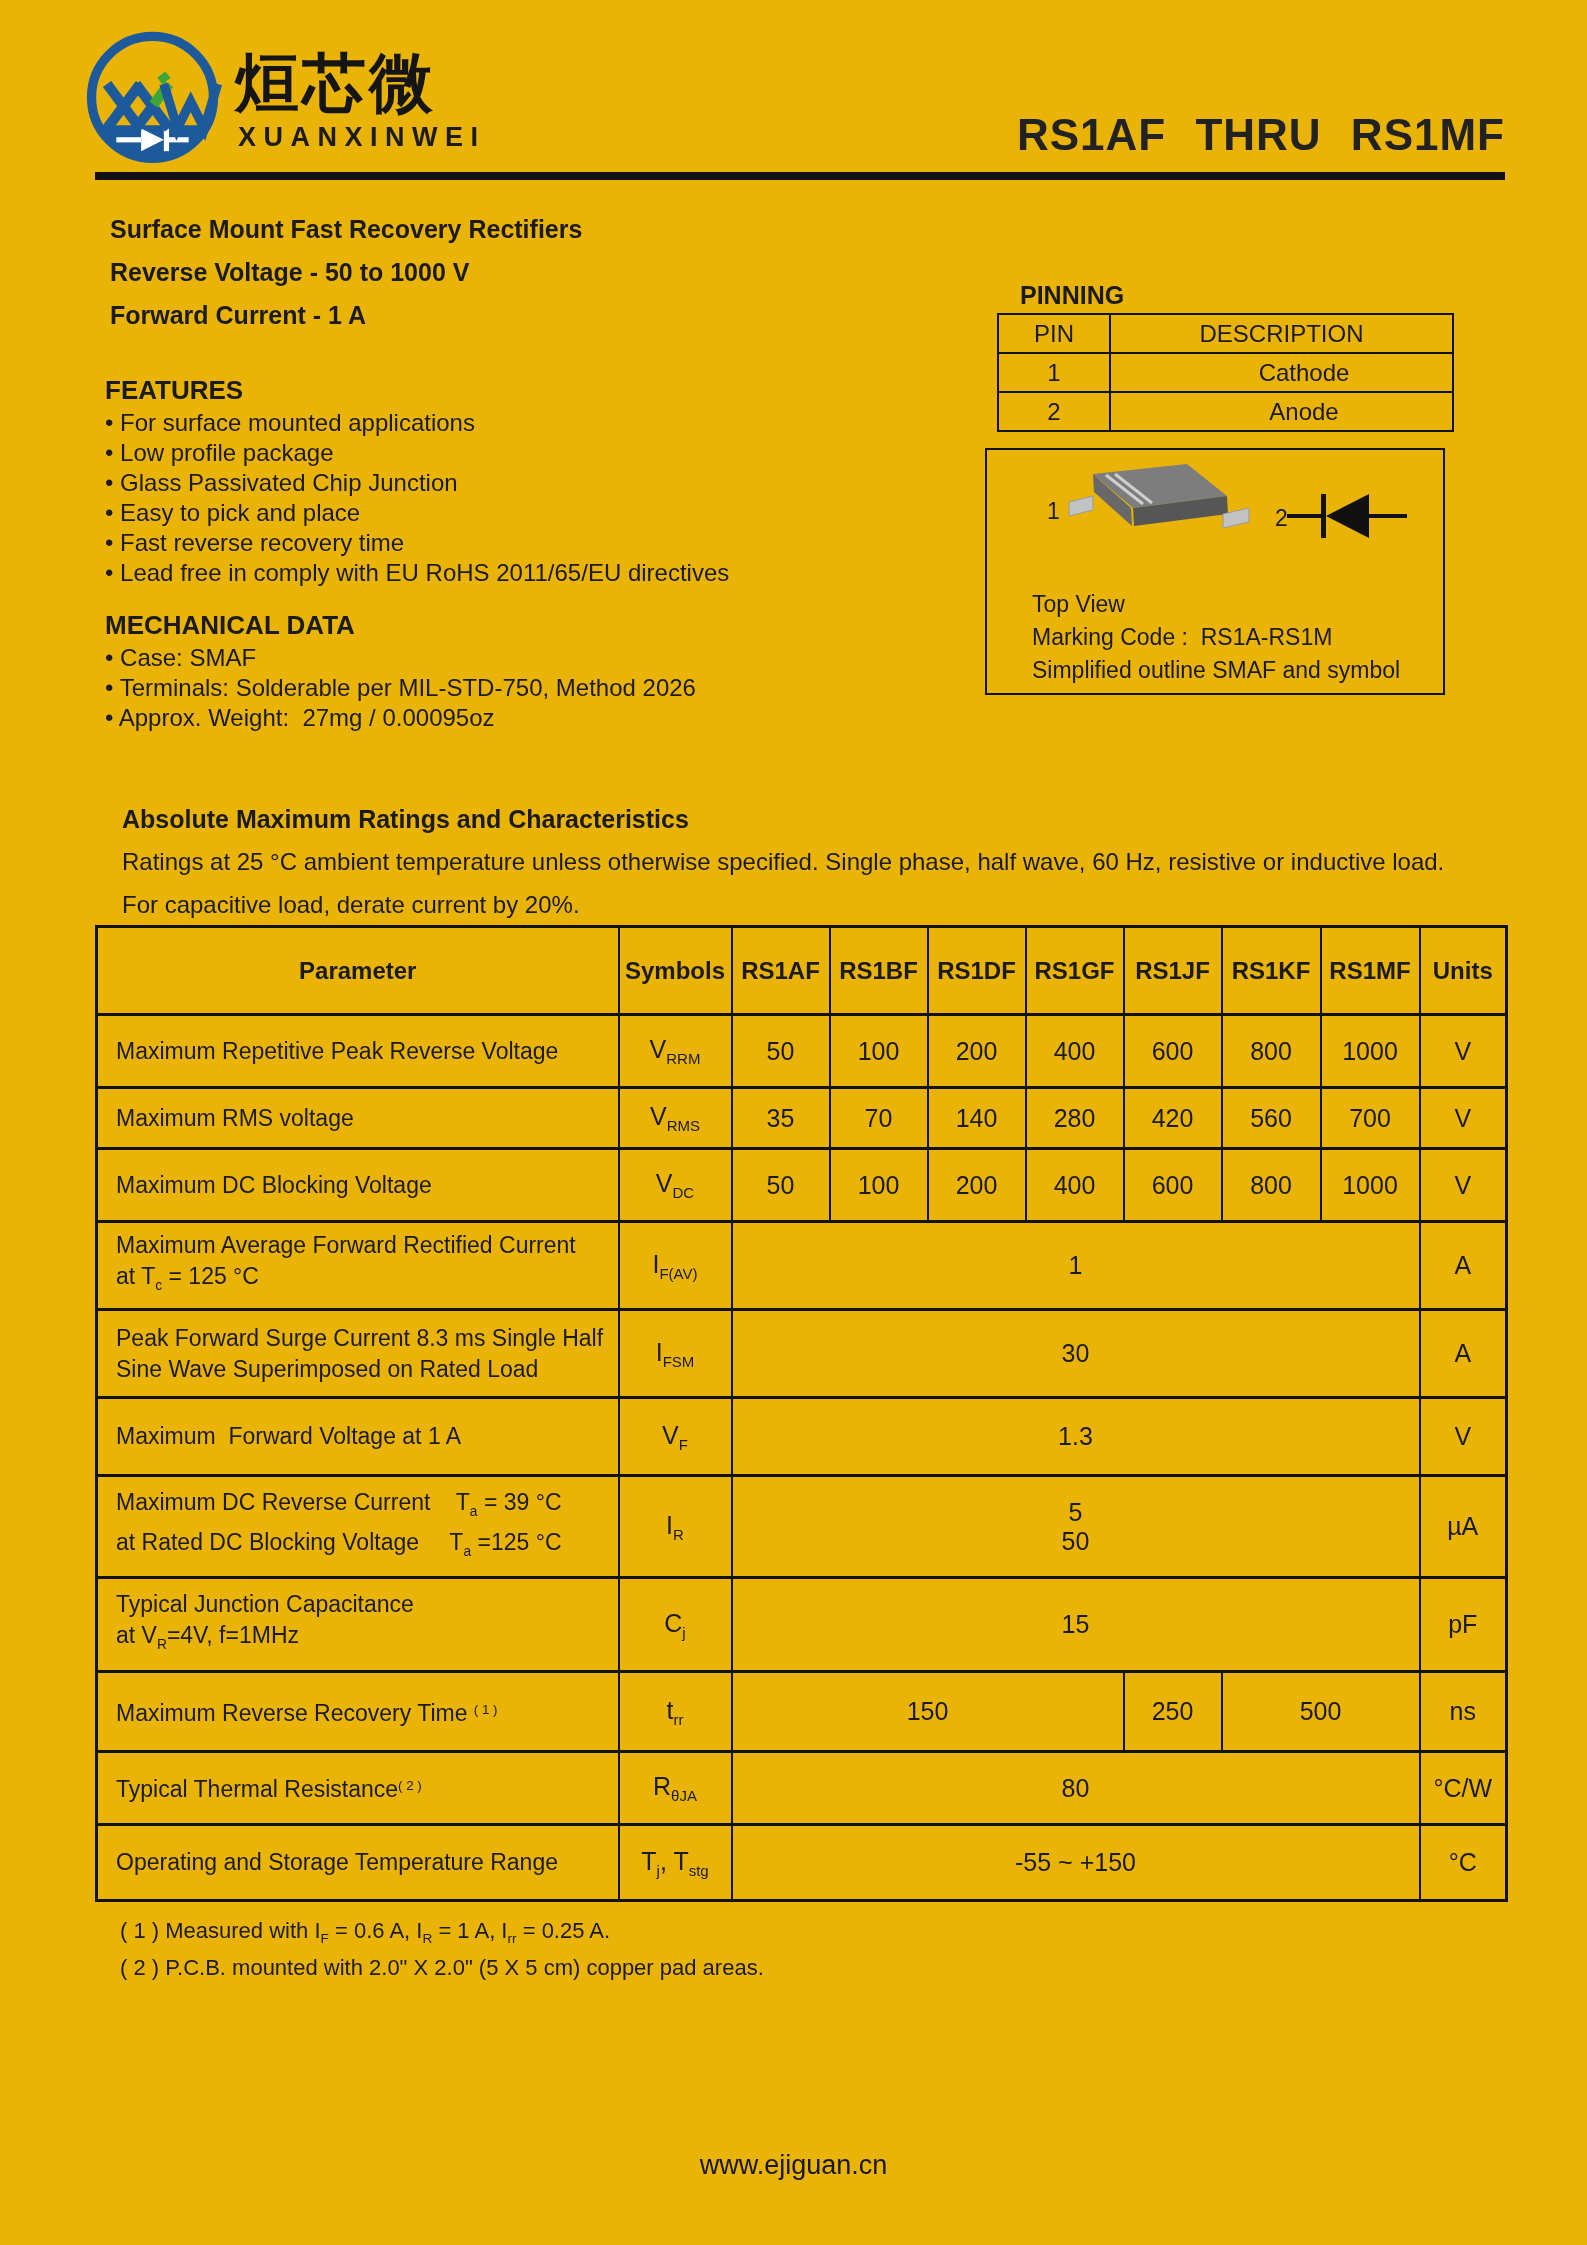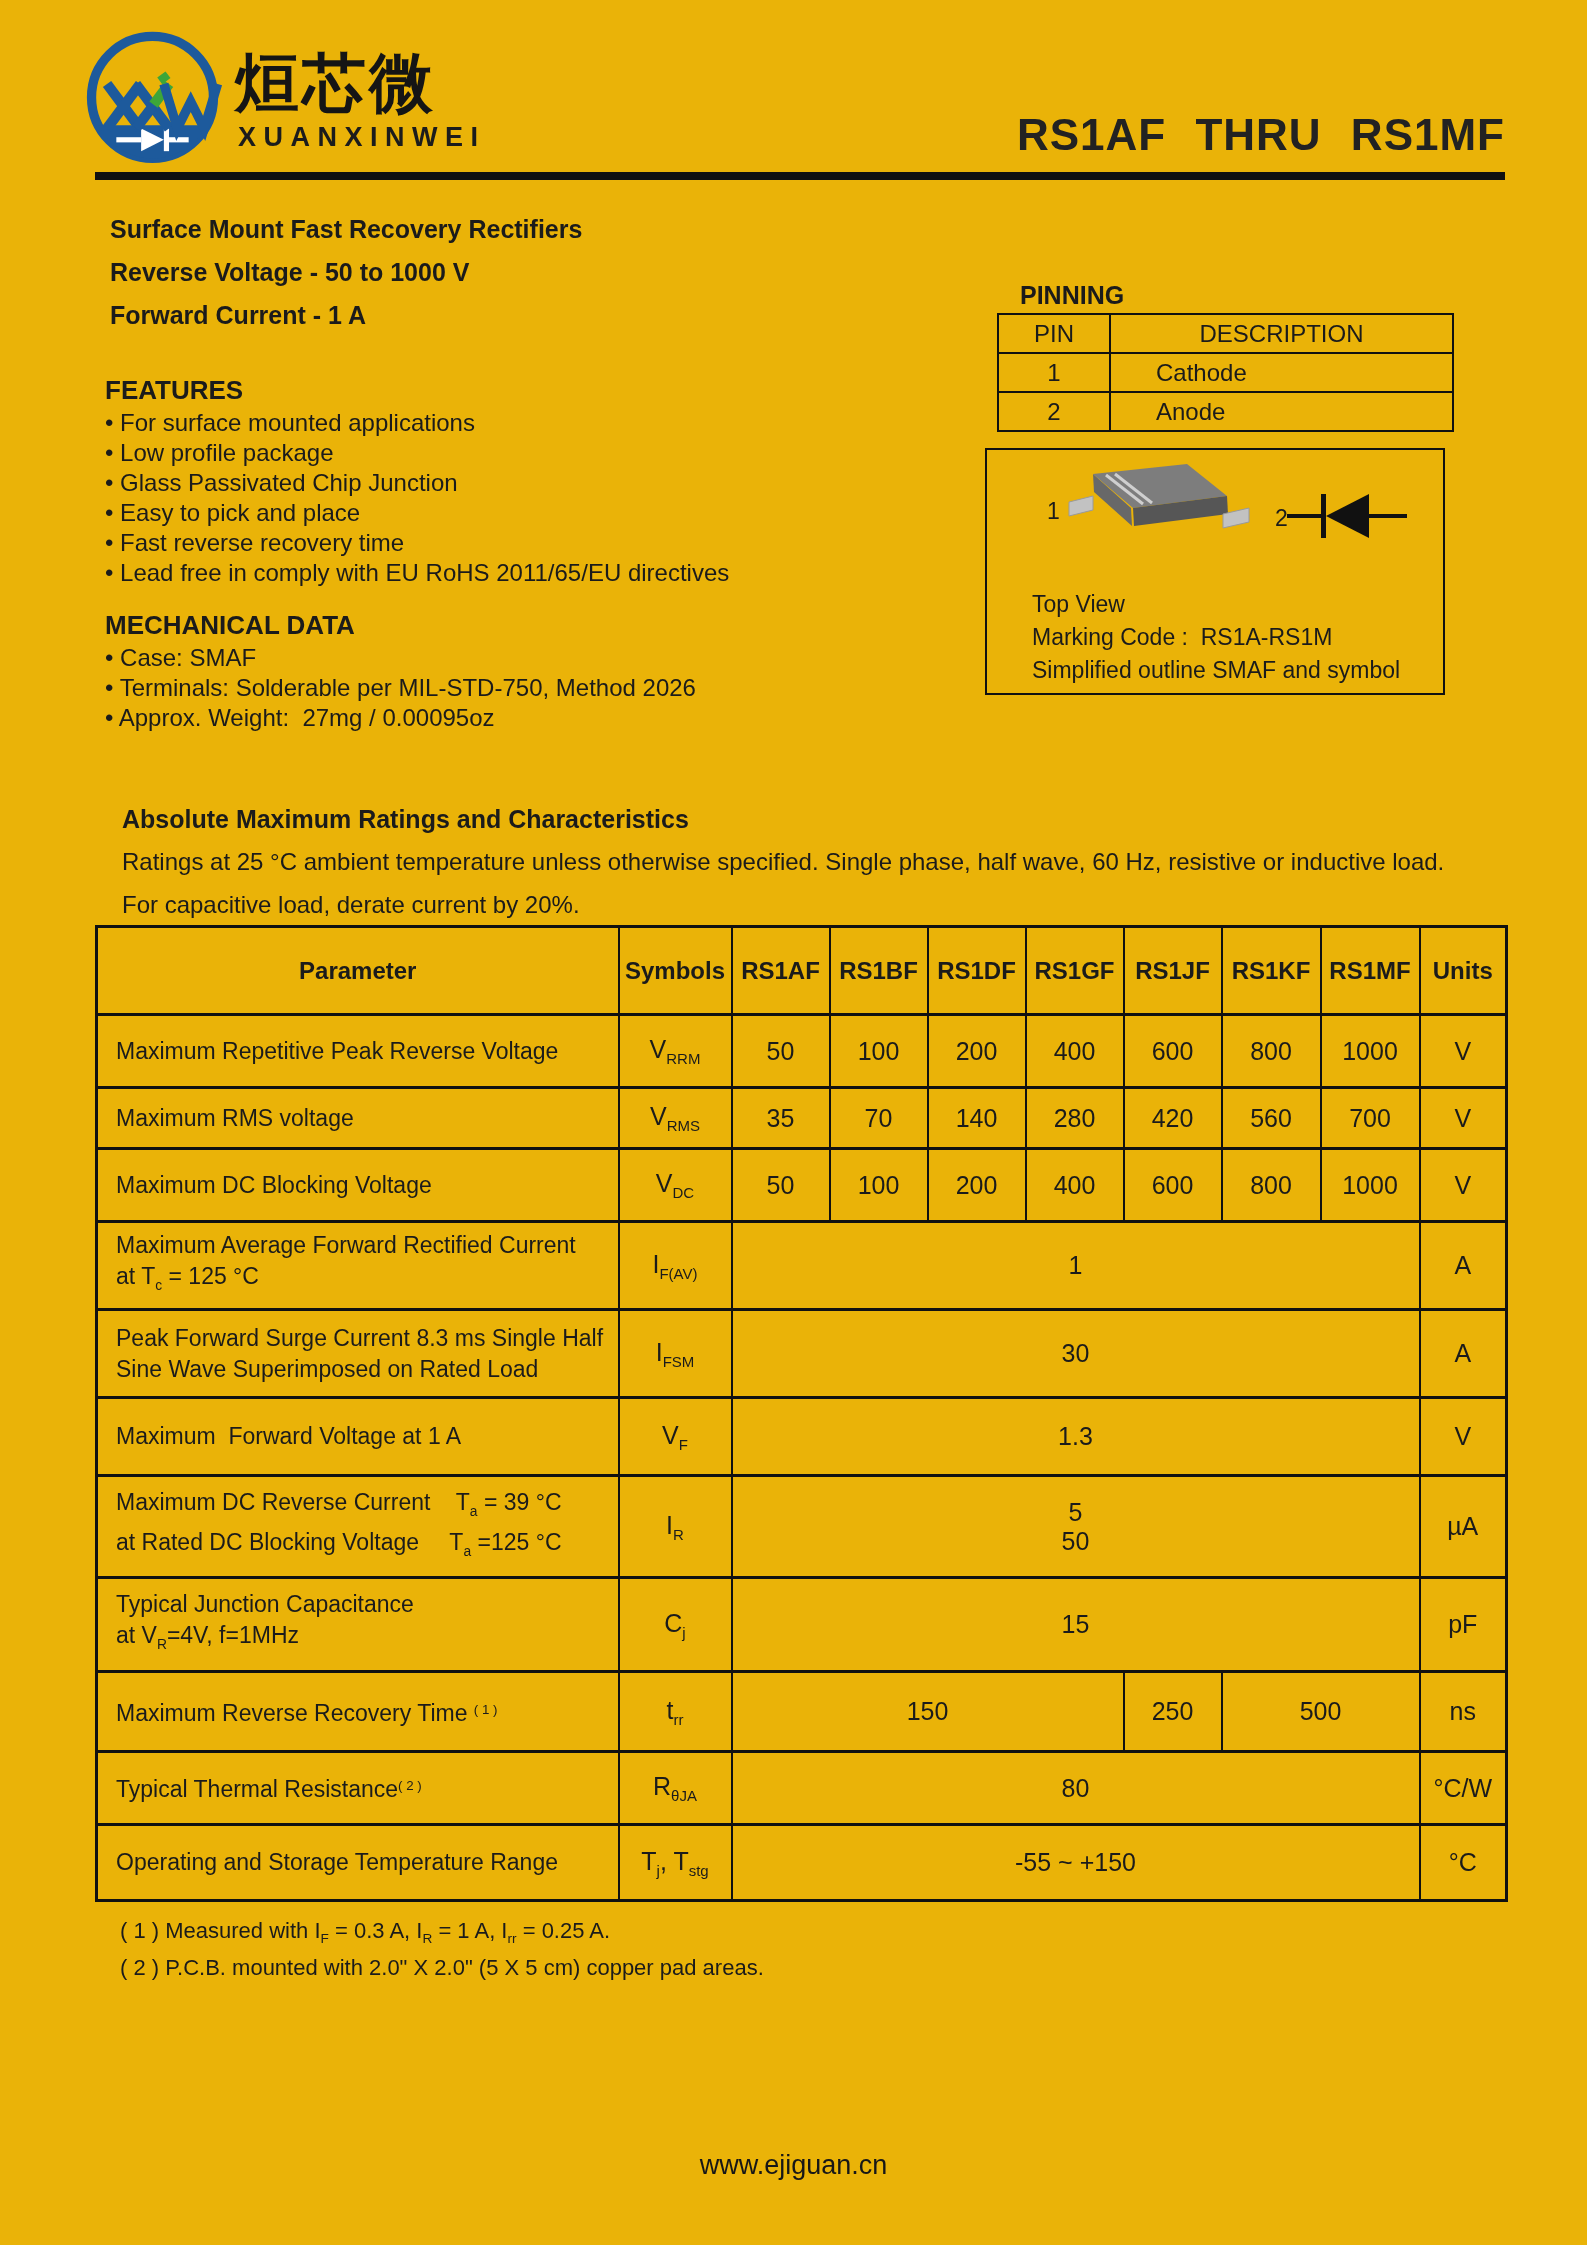--- a/index.html
+++ b/index.html
@@ -19,21 +19,21 @@
   .sec-title{font-size:26px;font-weight:bold;color:#1b1b1b;}
   .bullets{list-style:none;margin:0;padding:0;font-size:24px;line-height:30px;color:#1b1b1b;}
   .bullets li::before{content:"• ";}
 
   
   .pin-title{font-size:25px;font-weight:bold;}
   table.pin{border-collapse:collapse;table-layout:fixed;width:455px;}
   table.pin td,table.pin th{border:2px solid #111;font-size:24px;font-weight:normal;
         height:37px;padding:0;color:#1b1b1b;}
   table.pin .c{text-align:center;}
-  table.pin .d{text-align:left;padding-left:45px;}
+  table.pin .d{text-align:center;padding-left:45px;}
 
   
   .pkg-box{border:2px solid #111;}
   .pkg-label{font-size:23px;color:#1b1b1b;}
   .pkg-cap{font-size:23px;line-height:33px;color:#1b1b1b;}
 
   
   .ratings-title{font-size:25px;font-weight:bold;}
   .ratings-desc{font-size:24px;line-height:43px;}
 
@@ -293,18 +293,18 @@
 
     <tr style="height:76px;">
       <td class="pcell">Operating and Storage Temperature Range</td>
       <td class="scell"><span>T</span><sub>j</sub><span>, T</span><sub>stg</sub></td>
       <td class="vcell" colspan="7">-55 ~ +150</td>
       <td class="vcell">°C</td>
     </tr>
   </tbody>
     </table>
 
-  <div class="abs footnote" style="left:120px;top:1918px;"><span>( 1 ) Measured with I</span><sub>F</sub><span> = 0.3 A, I</span><sub>R</sub><span> = 1 A, I</span><sub>rr</sub><span> = 0.25 A.</span></div>
+  <div class="abs footnote" style="left:120px;top:1918px;"><span>( 1 ) Measured with I</span><sub>F</sub><span> = 0.6 A, I</span><sub>R</sub><span> = 1 A, I</span><sub>rr</sub><span> = 0.25 A.</span></div>
   <div class="abs footnote" style="left:120px;top:1955px;">( 2 ) P.C.B. mounted with 2.0" X 2.0" (5 X 5 cm) copper pad areas.</div>
 
   <div class="abs footer-url" style="left:0;top:2150px;width:1587px;text-align:center;">www.ejiguan.cn</div>
 
 </div>
 
 </body></html>

